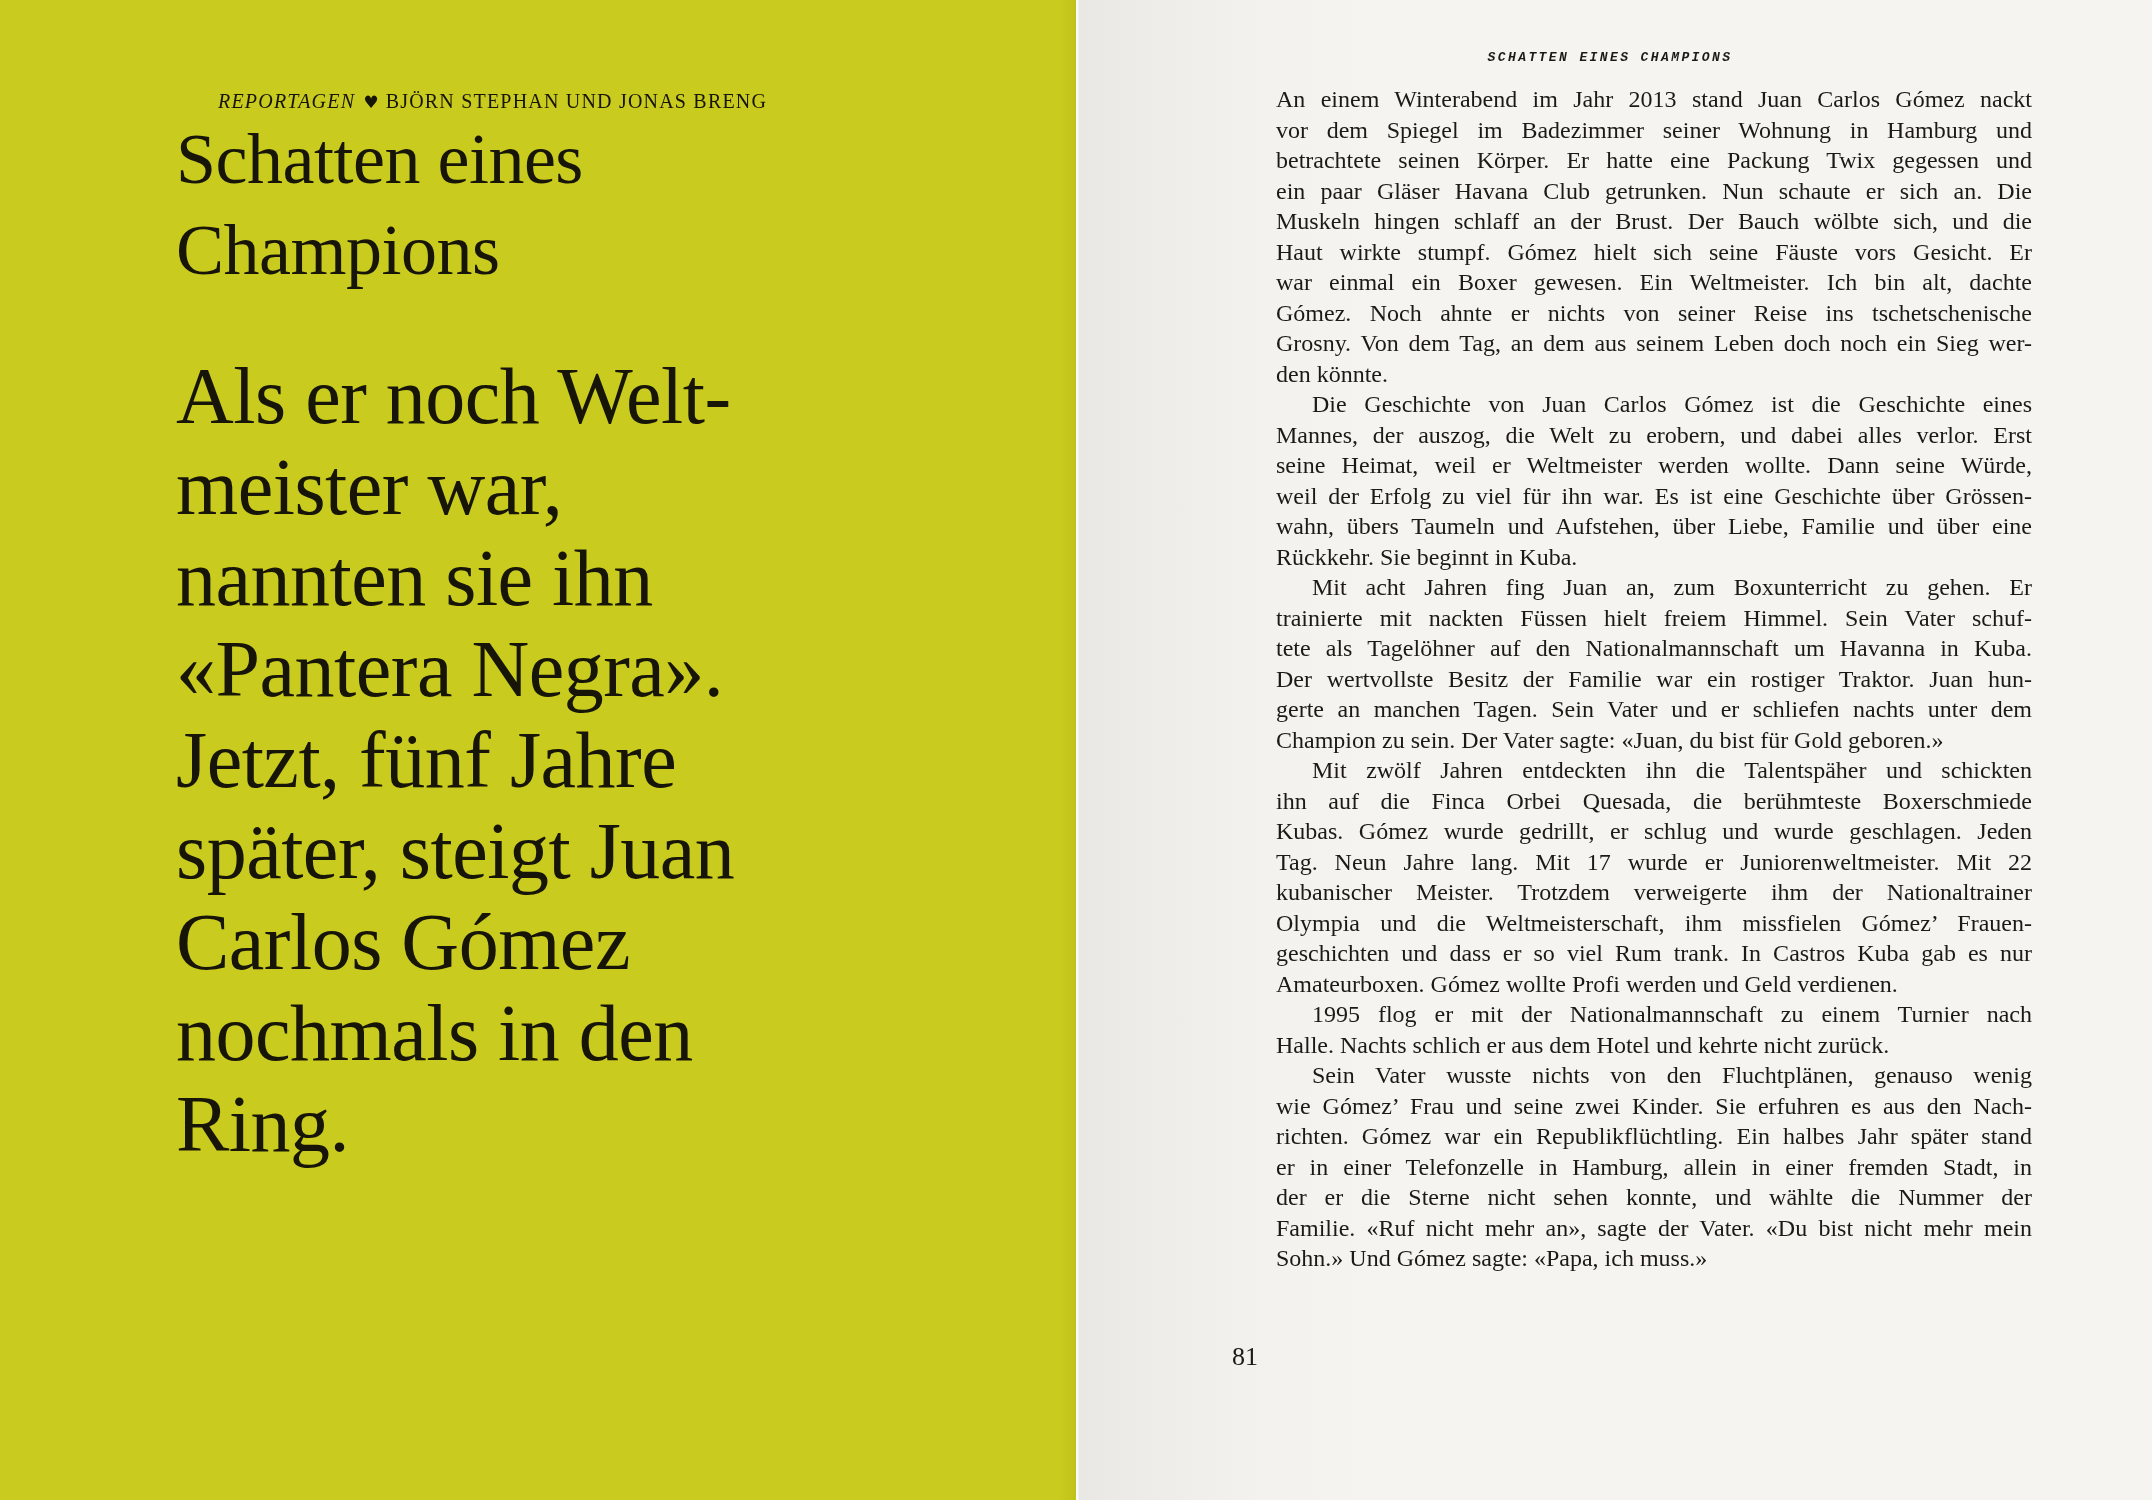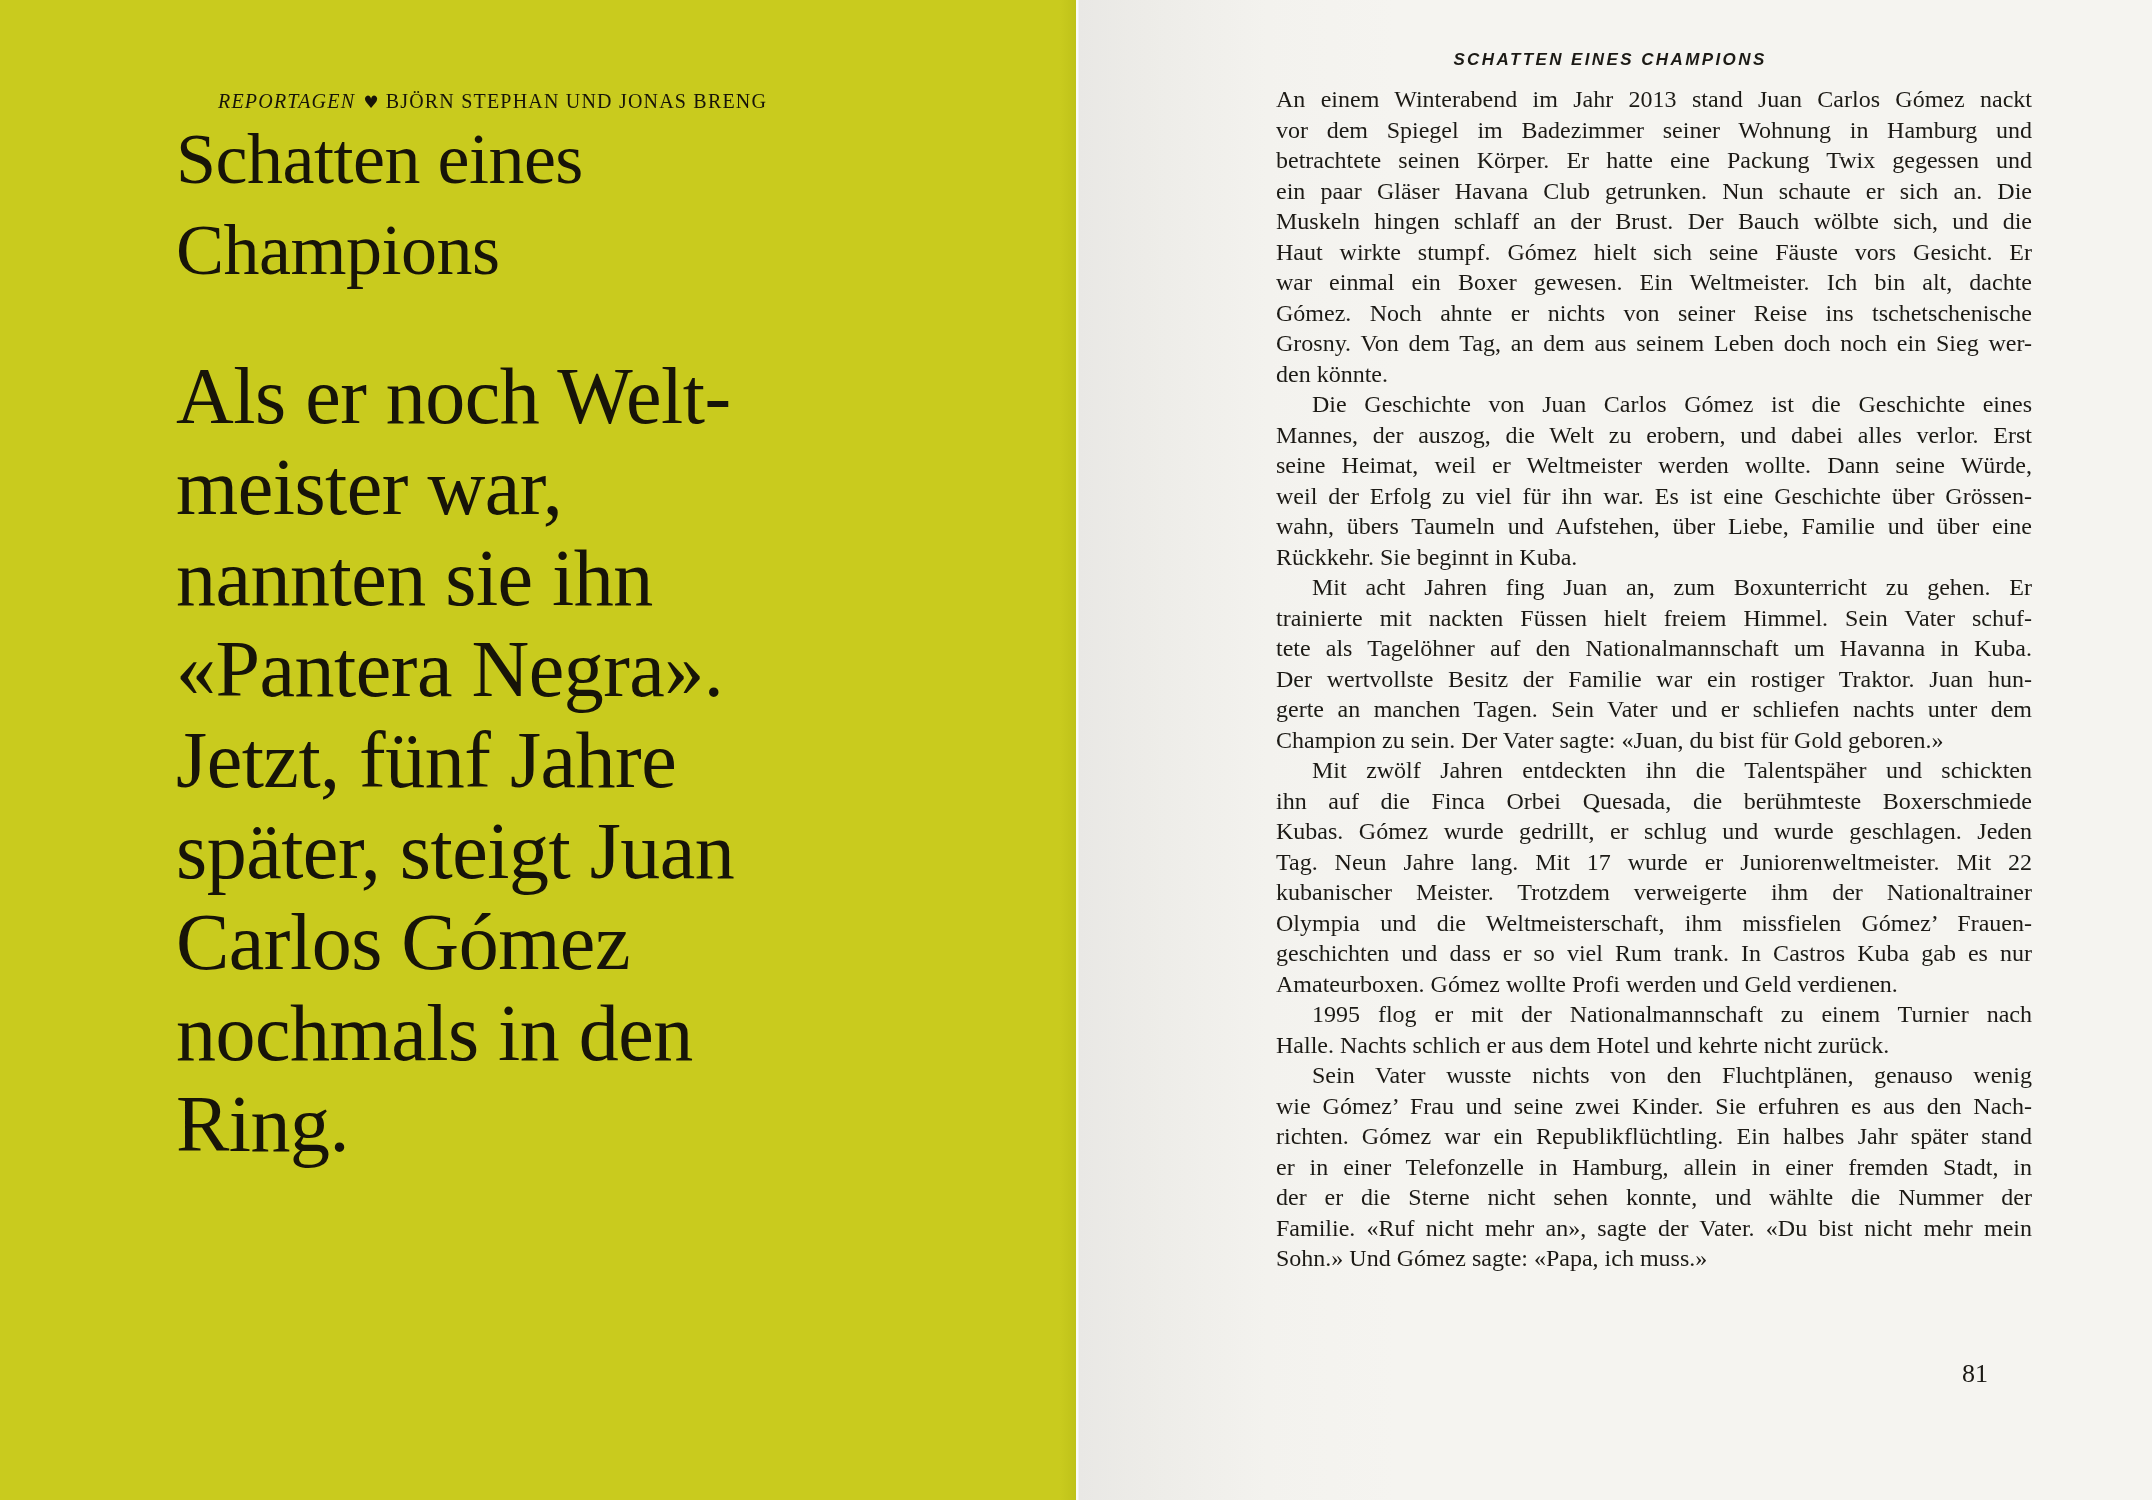--- a/index.html
+++ b/index.html
@@ -56,44 +56,43 @@
     background: linear-gradient(to right,
       #fbfbf9 0px, #fbfbf9 2px,
       #e9e8e5 3px, #edecE8 70px,
       #f3f2ee 190px,
       var(--page-right-bg, #f5f4f0) 320px,
       var(--page-right-bg, #f5f4f0) 100%);
   }
   .running-header {
     position: absolute; left: 156px; top: 50px; width: 756px;
     text-align: center;
-    font-family: Liberation Sans, sans-serif;
+    font-family: Liberation Mono, monospace;
     font-weight: bold; font-style: italic;
-    font-size: 17px; letter-spacing: 2.4px;
+    font-size: 13px; letter-spacing: 2.4px;
     color: var(--ink-right, #1c1a15);
     white-space: nowrap;
   }
   .body-text {
     position: absolute; left: 156px; top: 84px; width: 756px;
     font-size: 24px; line-height: 30.5px;
     color: var(--ink-right, #1c1a15);
     margin-left: 44px;
   }
   .body-line {
     text-align: justify;
     text-align-last: justify;
   }
   .body-line.last { text-align-last: left; }
   .body-line.indent { text-indent: 36px; }
   .page-number {
     position: absolute; left: 156px; top: 1342px; width: 756px;
-    text-align: right;
+    text-align: left;
     font-size: 26px;
     color: var(--ink-right, #1c1a15);
-    margin-top: 17px;
   }
 </style>
 </head>
 <body>
 
 <div class="spread">
 
   <section class="page-left">
     <div class="kicker">
       <span class="kicker-mag">REPORTAGEN</span><span class="kicker-heart">♥</span><span class="kicker-authors">BJÖRN STEPHAN UND JONAS BRENG</span>

